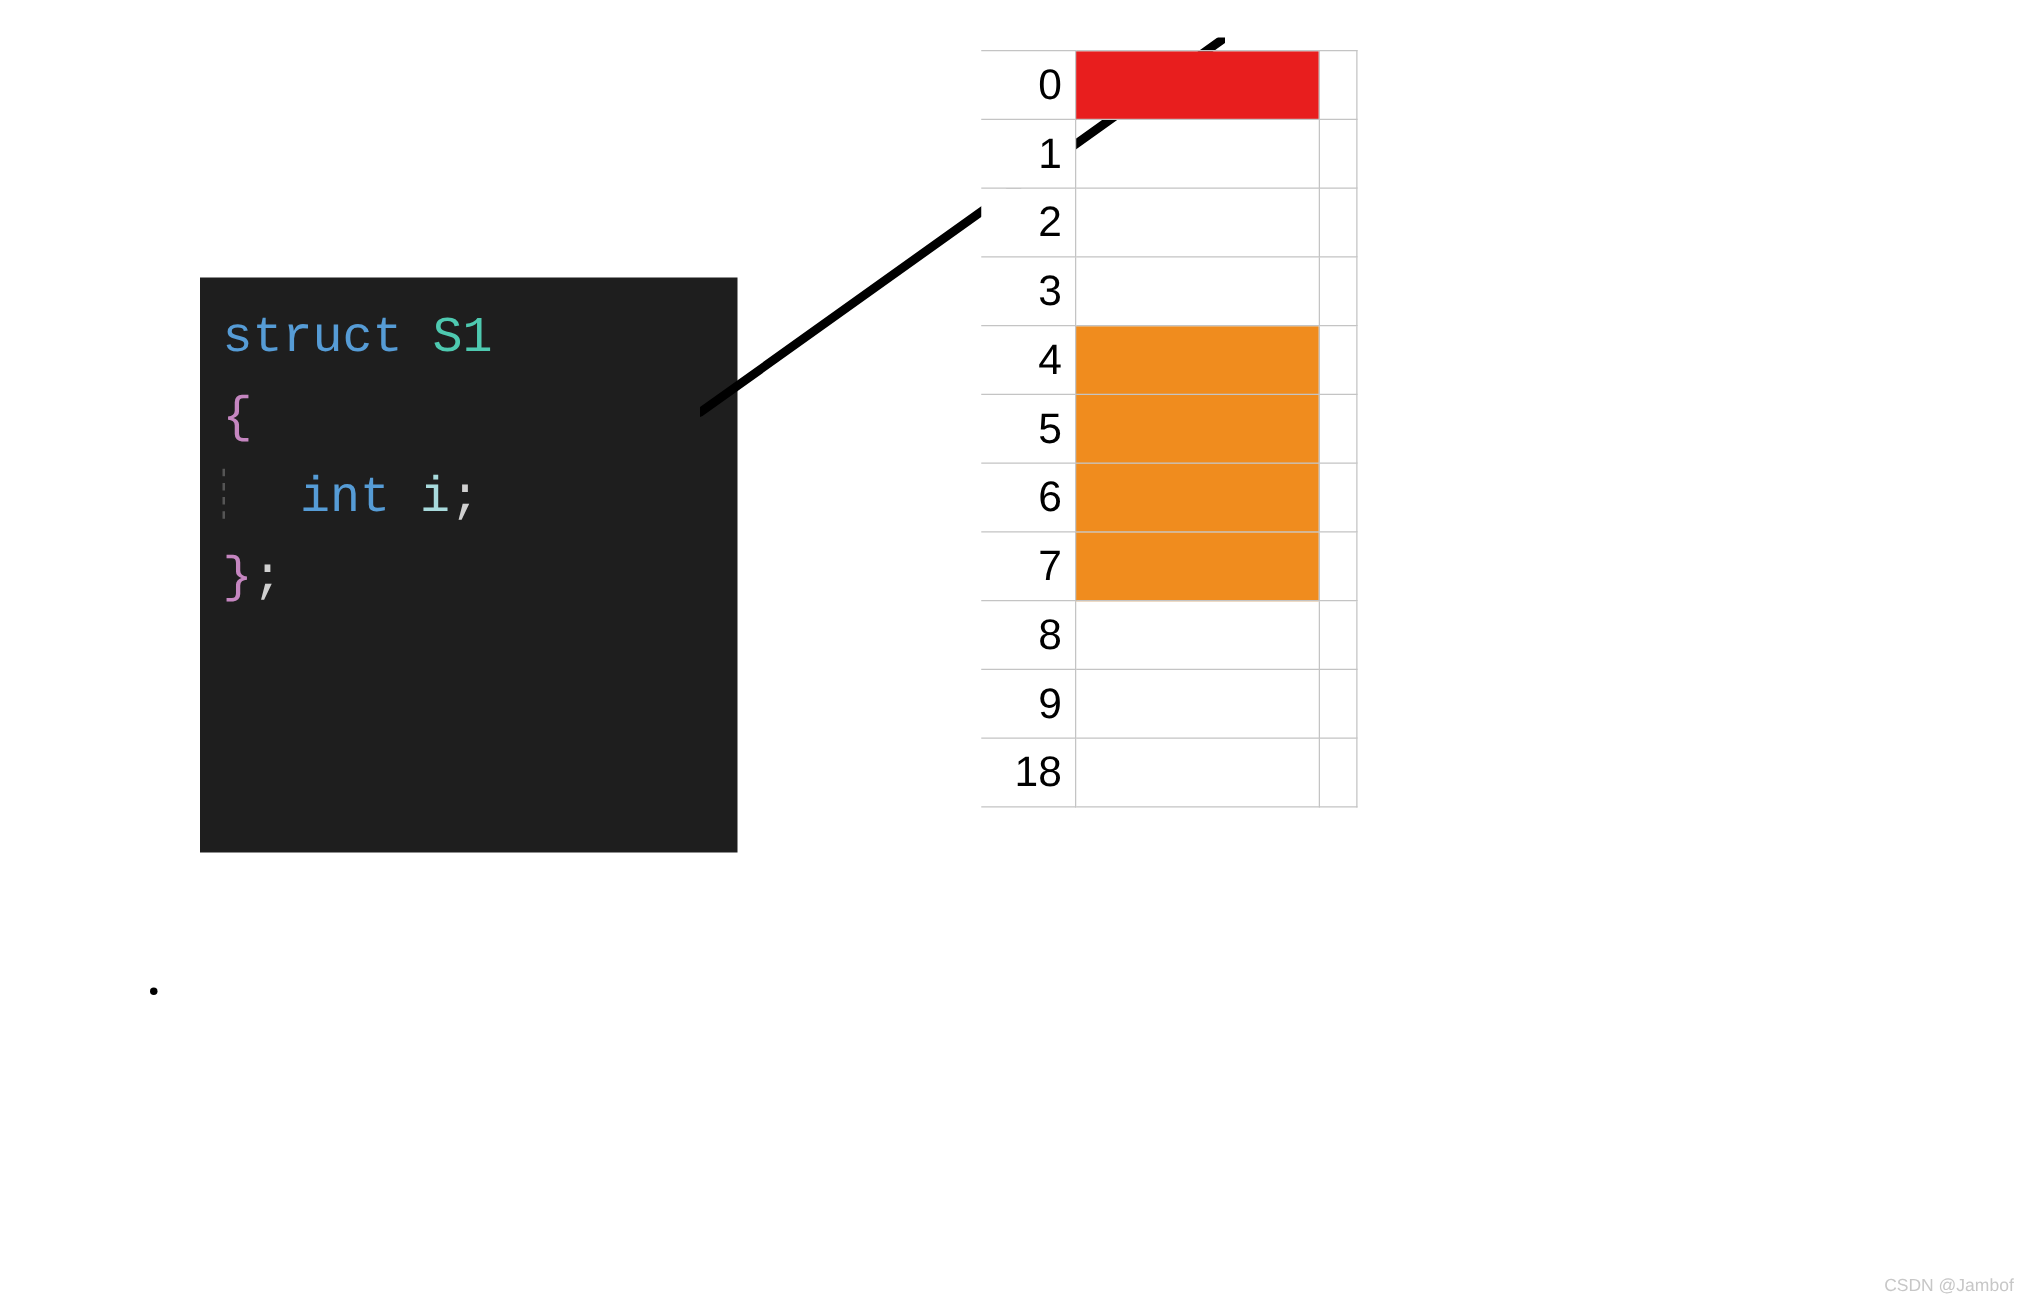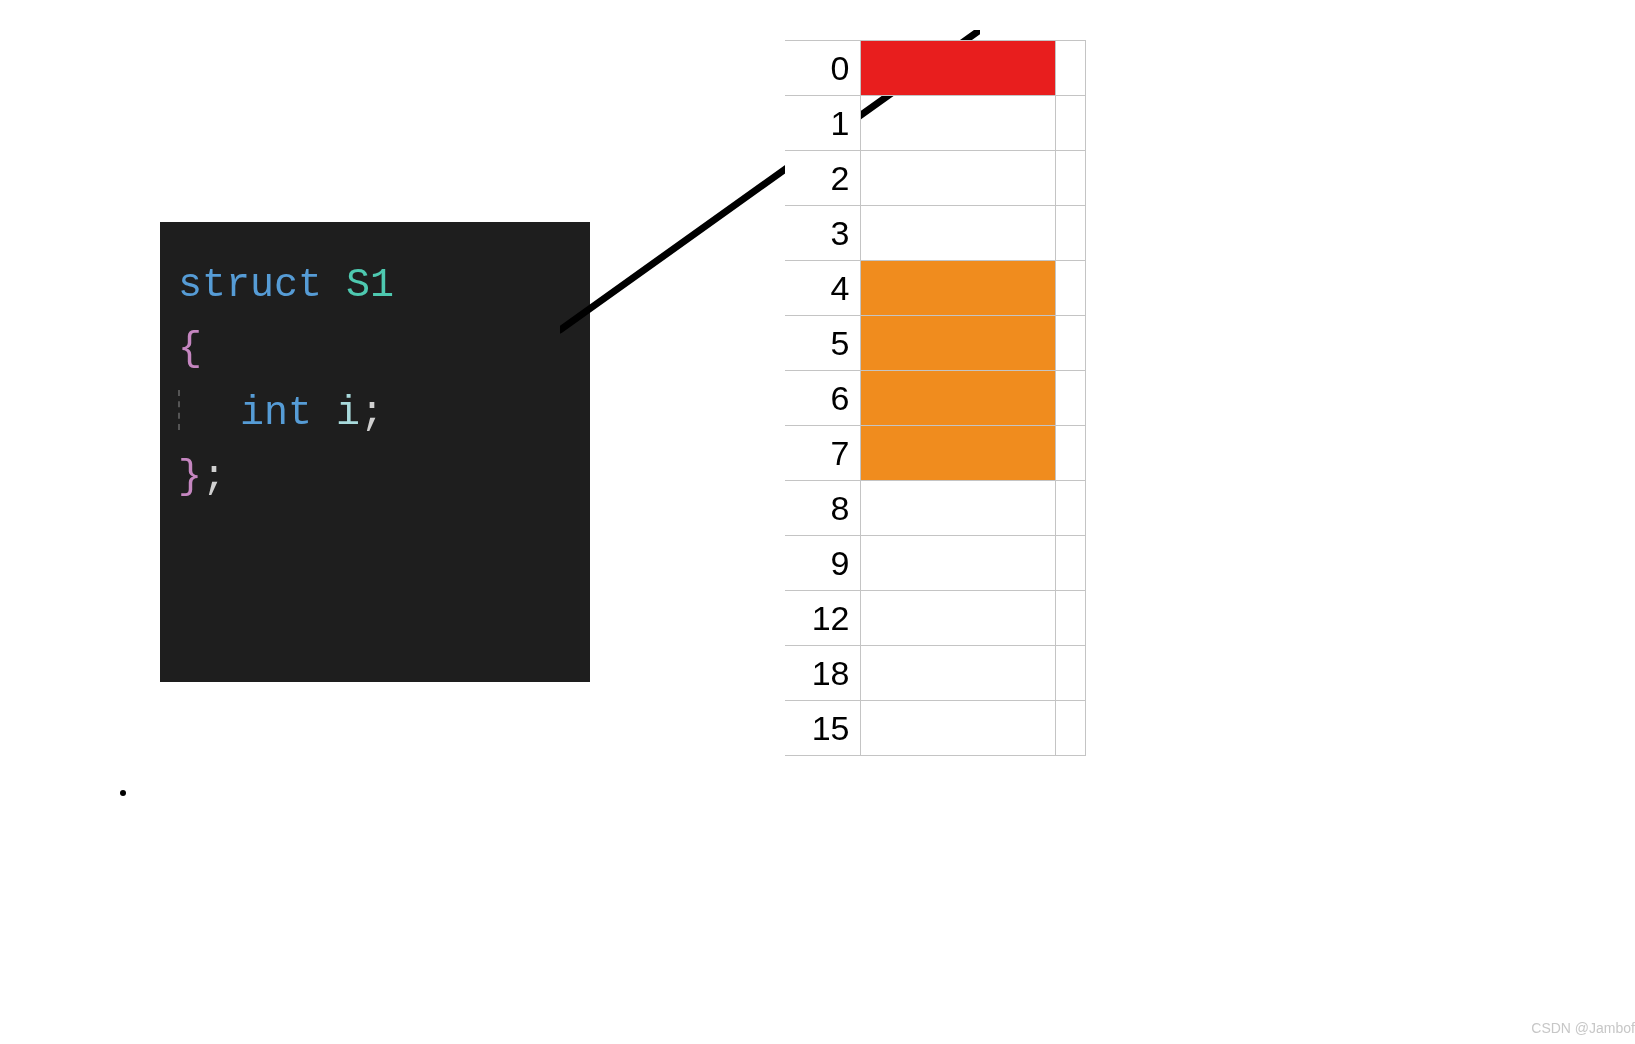--- a/index.html
+++ b/index.html
@@ -12,21 +12,21 @@
     overflow: hidden;
   }
 
   .codebox {
     position: absolute;
     left: 160px;
     top: 222px;
     width: 430px;
     height: 460px;
     background: #1e1e1e;
-    padding: 32px 12px 18px 18px;
+    padding: 18px 12px 18px 18px;
     font-size: 40px;
     line-height: 1.6;
   }
   .codebox .line { white-space: pre; font-family: "Consolas", "Courier New", monospace; }
   .kw   { color: #569cd6; }
   .type { color: #4ec9b0; }
   .name { color: #a8dadc; }
   .var  { color: #d0d0d0; }
   .brace{ color: #c586c0; }
   .indent-guide {
@@ -81,21 +81,21 @@
     position: absolute;
     left: 120px;
     top: 790px;
     width: 6px; height: 6px;
     background: #000;
     border-radius: 50%;
   }
 
   .watermark {
     position: absolute;
-    right: 0;
+    right: 24px;
     bottom: 8px;
     font-family: Arial, sans-serif;
     font-size: 14px;
     color: #c7c7c7;
   }
 </style>
 </head>
 <body>
 
 <div class="codebox">
@@ -155,31 +155,21 @@
         <td class="idx">8</td>
         <td class="cell"></td>
         <td class="tail"></td>
       </tr>
       <tr>
         <td class="idx">9</td>
         <td class="cell"></td>
         <td class="tail"></td>
       </tr>
       <tr>
-        <td class="idx">12</td>
-        <td class="cell"></td>
-        <td class="tail"></td>
-      </tr>
-      <tr>
         <td class="idx">18</td>
-        <td class="cell"></td>
-        <td class="tail"></td>
-      </tr>
-      <tr>
-        <td class="idx">15</td>
         <td class="cell"></td>
         <td class="tail"></td>
       </tr>
     </tbody>
 </table>
 
 <div class="dot"></div>
 
 <div class="watermark">CSDN @Jambof</div>
 

